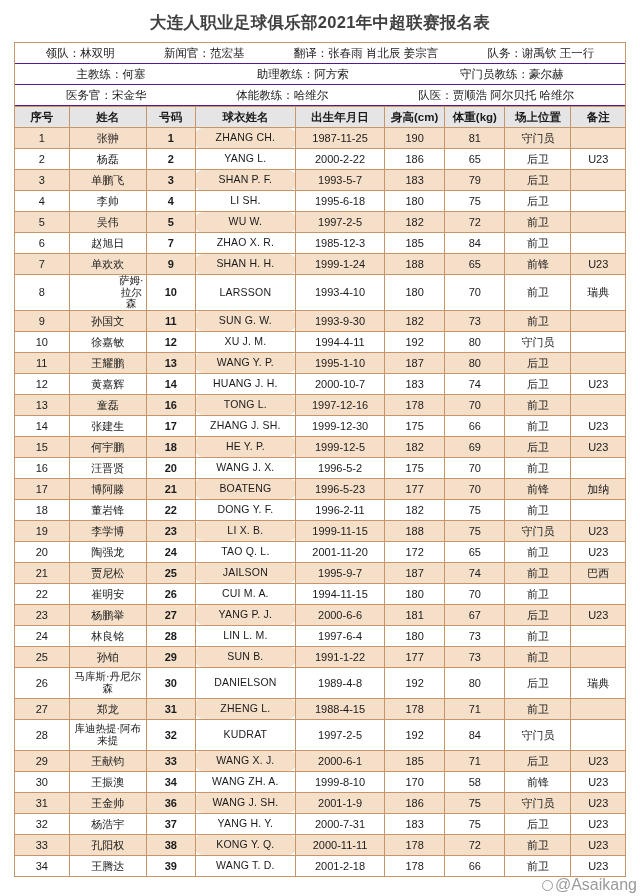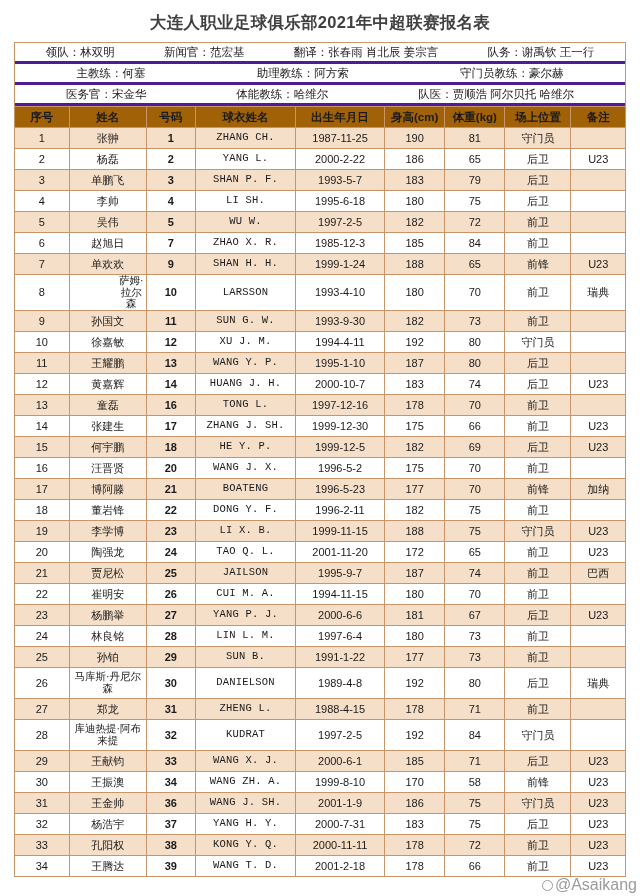--- a/index.html
+++ b/index.html
@@ -29,21 +29,21 @@
   .staff{
     border:1px solid #c8956b;
     border-bottom:none;
     box-sizing:border-box;
   }
   .staff-row{
     display:flex;
     align-items:center;
     justify-content:space-around;
     height:21px;
-    border-bottom:3px solid #4c1d95;
+    border-bottom:1px solid #4c1d95;
     font-size:11.5px;
     padding:0 6px;
     box-sizing:border-box;
   }
   .staff-cell{
     white-space:nowrap;
     padding:0 4px;
   }
   table.roster{
     border-collapse:collapse;
@@ -56,27 +56,27 @@
     text-align:center;
     vertical-align:middle;
     padding:0 1px;
     height:20px;
     line-height:1.1;
     overflow:hidden;
   }
   table.roster th{
     font-weight:bold;
     font-size:11.5px;
-    background:#a16207;
+    background:#e5e5e5;
   }
   tr.alt td{
     background:#f6dfc8;
   }
   td.name{ font-size:11px; }
-  td.eng{ font-family:Liberation Mono, monospace; font-size:10.5px; letter-spacing:0.2px;}
+  td.eng{ font-family:Liberation Sans, sans-serif; font-size:10.5px; letter-spacing:0.2px;border-radius:8px;}
   td.num{ font-weight:bold; }
   td.tall{ line-height:1.25; font-size:10.5px;}
   .watermark{
     position:absolute;
     right:3px;
     bottom:2px;
     font-size:16px;
     color:#9b9b9b;
     margin-left:16px;
   }

